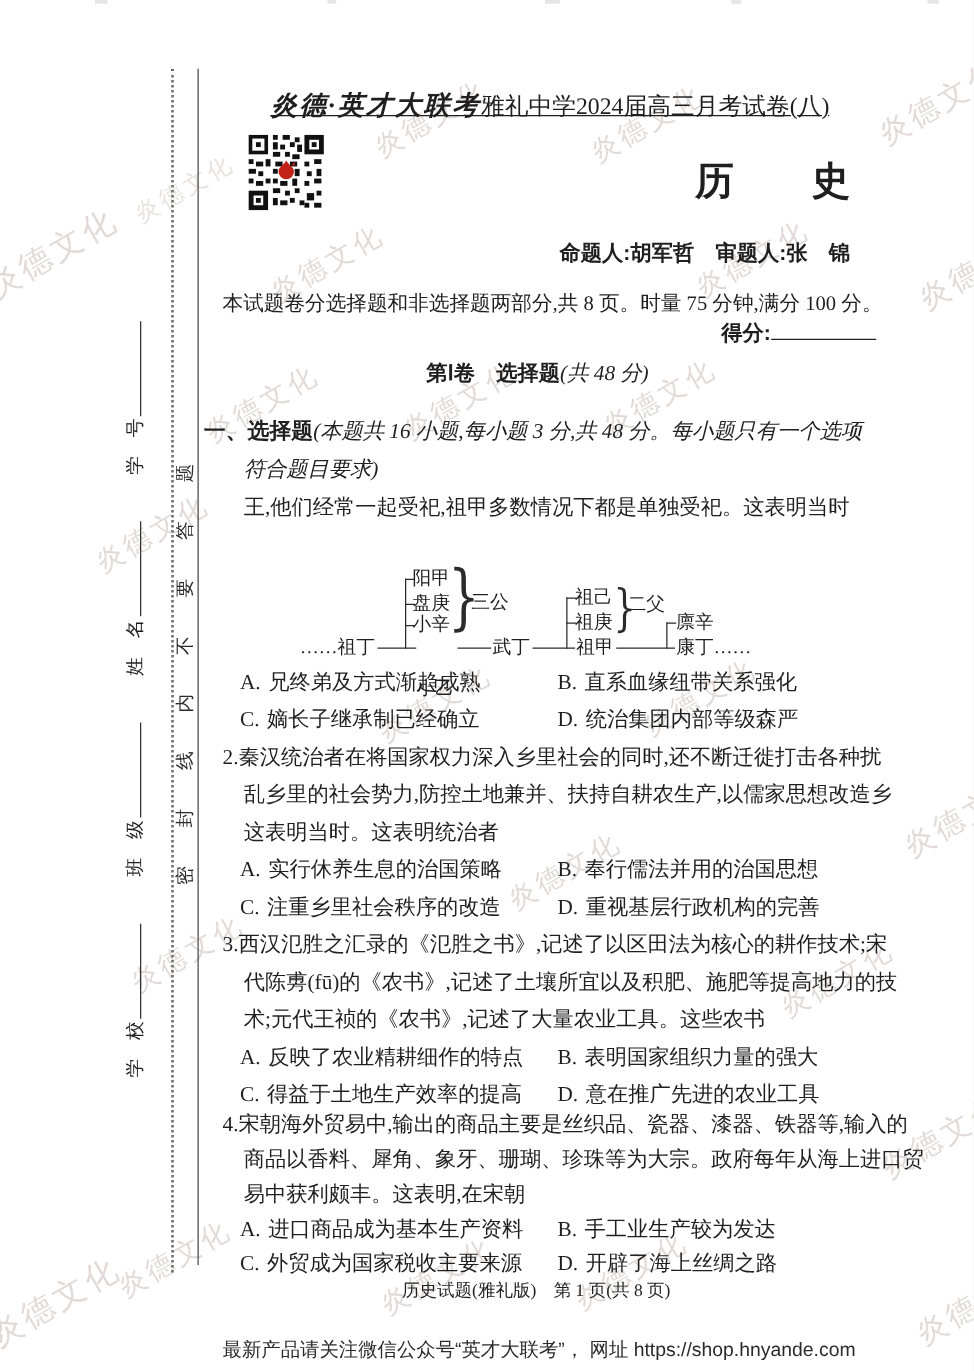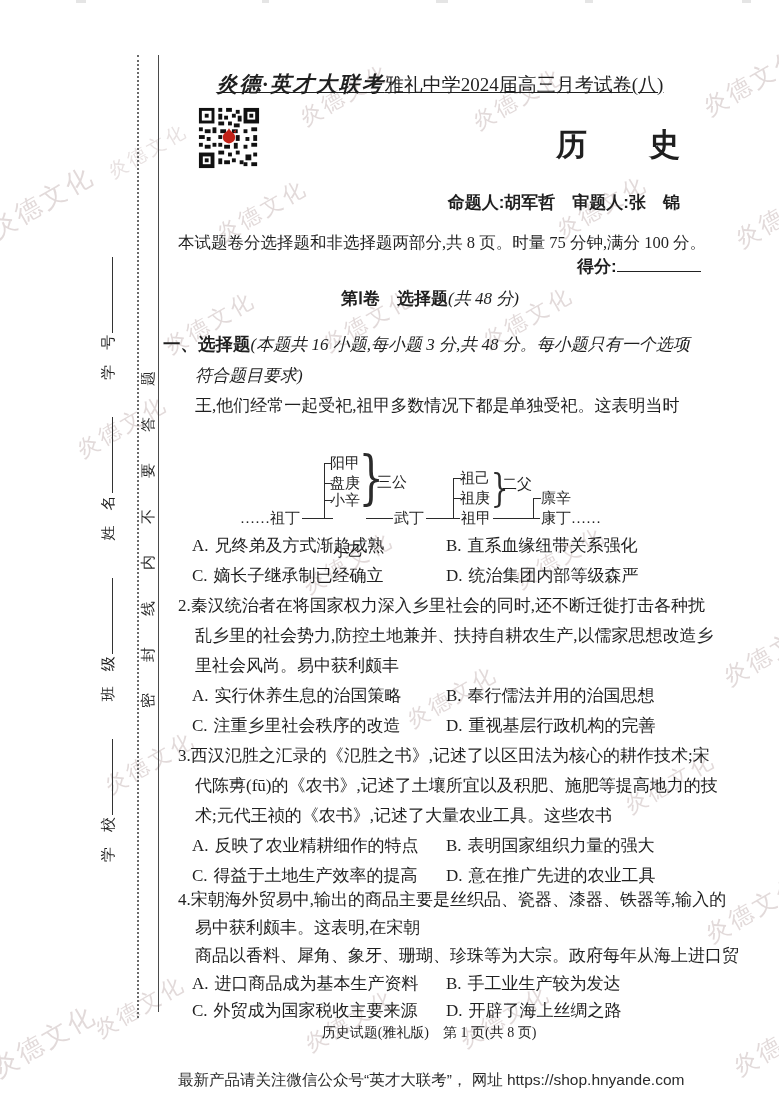--- a/index.html
+++ b/index.html
@@ -232,21 +232,21 @@
     </div>
     <div class="opt-row">
       <span class="opt opt-a"><span class="letter">C.</span><span class="otext">嫡长子继承制已经确立</span></span>
       <span class="opt opt-b"><span class="letter">D.</span><span class="otext">统治集团内部等级森严</span></span>
     </div>
   </div>
 
   <div class="qblock" style="top:591px;">
     <div class="q-line first"><span class="q-num">2.</span><span>秦汉统治者在将国家权力深入乡里社会的同时,还不断迁徙打击各种扰</span></div>
     <div class="q-line cont">乱乡里的社会势力,防控土地兼并、扶持自耕农生产,以儒家思想改造乡</div>
-    <div class="q-line cont">里社会风尚。易中获利颇丰</div>
+    <div class="q-line cont">这表明当时。这表明统治者</div>
     <div class="opt-row">
       <span class="opt opt-a"><span class="letter">A.</span><span class="otext">实行休养生息的治国策略</span></span>
       <span class="opt opt-b"><span class="letter">B.</span><span class="otext">奉行儒法并用的治国思想</span></span>
     </div>
     <div class="opt-row">
       <span class="opt opt-a"><span class="letter">C.</span><span class="otext">注重乡里社会秩序的改造</span></span>
       <span class="opt opt-b"><span class="letter">D.</span><span class="otext">重视基层行政机构的完善</span></span>
     </div>
   </div>
 
@@ -259,22 +259,22 @@
       <span class="opt opt-b"><span class="letter">B.</span><span class="otext">表明国家组织力量的强大</span></span>
     </div>
     <div class="opt-row">
       <span class="opt opt-a"><span class="letter">C.</span><span class="otext">得益于土地生产效率的提高</span></span>
       <span class="opt opt-b"><span class="letter">D.</span><span class="otext">意在推广先进的农业工具</span></span>
     </div>
   </div>
 
   <div class="qblock" style="top:886px;line-height:28px;">
     <div class="q-line first"><span class="q-num">4.</span><span>宋朝海外贸易中,输出的商品主要是丝织品、瓷器、漆器、铁器等,输入的</span></div>
+    <div class="q-line cont">商品以香料、犀角、象牙、珊瑚、珍珠等为大宗。政府每年从海上进口贸</div>
     <div class="q-line cont">易中获利颇丰。这表明,在宋朝</div>
-    <div class="q-line cont">商品以香料、犀角、象牙、珊瑚、珍珠等为大宗。政府每年从海上进口贸</div>
     <div class="opt-row" style="height:27px;">
       <span class="opt opt-a"><span class="letter">A.</span><span class="otext">进口商品成为基本生产资料</span></span>
       <span class="opt opt-b"><span class="letter">B.</span><span class="otext">手工业生产较为发达</span></span>
     </div>
     <div class="opt-row" style="height:27px;">
       <span class="opt opt-a"><span class="letter">C.</span><span class="otext">外贸成为国家税收主要来源</span></span>
       <span class="opt opt-b"><span class="letter">D.</span><span class="otext">开辟了海上丝绸之路</span></span>
     </div>
   </div>
 

